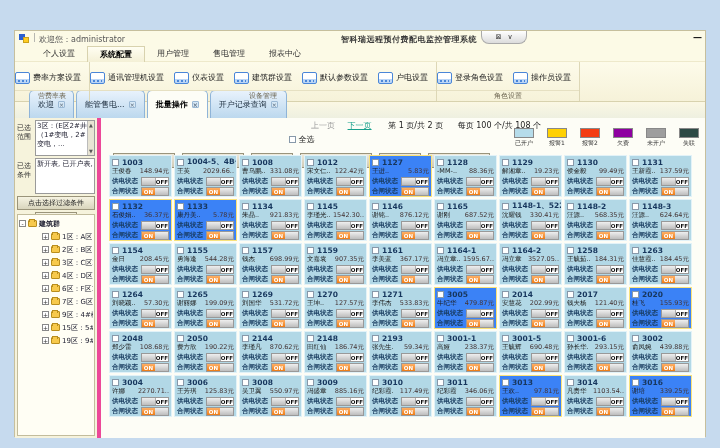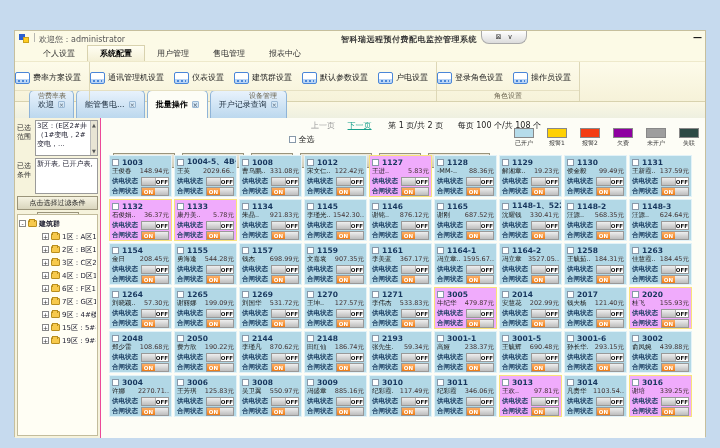--- a/index.html
+++ b/index.html
@@ -16,21 +16,21 @@
   .app-icon .sq2 { position:absolute; left:4px; top:3px; width:6px; height:6px; background:#ffcc22; border:1px solid #caa11a;}
   .tb-sep { position:absolute; left:18px; top:2px; color:#999; }
   .welcome { position:absolute; left:24px; top:3px; color:#555; }
   .sys-title { position:absolute; left:326px; top:3px; font-weight:bold; color:#3a3a3a; letter-spacing:0.5px; }
   .pill { position:absolute; left:466px; top:0; width:46px; height:13px; border:1px solid #aaa;
           border-top:none; border-radius:0 0 8px 8px; background:linear-gradient(#ffffff,#dcdcdc);
           display:flex; align-items:center; justify-content:center; gap:6px; font-size:7px; color:#333; }
   .minimize { position:absolute; right:3px; top:1px; font-weight:bold; font-size:9px; color:#111; cursor:default;}
 
   
-  .menu-row { display:flex; height:15px; padding-left:16px; align-items:flex-end; }
+  .menu-row { display:flex; height:15px; padding-left:16px; align-items:center; }
   .menu-tab { font-size:8px; color:#333; padding:2px 12px 2px 12px; cursor:default; }
   .menu-tab.active { font-weight:bold; color:#000; background:linear-gradient(#fffef2,#f4f0d6);
                      border:1px solid #d8d2ae; border-bottom:none; }
 
   
   .ribbon { height:41px; display:flex; border-top:1px solid #eee9cb; border-bottom:1px solid #d8d2ae;
             background:linear-gradient(#fdfbea,#f6f2d9); }
   .rgroup { position:relative; height:100%; padding:3px 8px 11px 0; border-right:1px solid #ddd7b6;
             display:flex; align-items:center; gap:10px;justify-content:flex-end; }
   .rgroup-label { position:absolute; bottom:0; left:0; right:0; text-align:center; font-size:7px;
@@ -48,21 +48,21 @@
             padding:8px 8px; border:1px solid #8fb4d8; border-bottom:none;
             border-radius:5px 5px 0 0; background:linear-gradient(#e8f2fc,#bcd8ee); cursor:default; }
   .doctab.active { background:#fdfdf6; font-weight:bold; color:#000; }
   .doctab .x { font-size:6px; color:#567; border:1px solid #9ab8d4; background:#d6e8f6;
                width:7px; height:7px; line-height:6px; text-align:center; border-radius:1px; }
 
   
   .content { display:flex; height:320px; }
 
   
-  .sidebar { width:86px; background:#f6f3dc; border-right:1px solid #ec4899; font-size:7px;
+  .sidebar { width:86px; background:#f6f3dc; border-right:4px solid #ec4899; font-size:7px;
              padding:2px; position:relative; }
   .side-row { display:flex; gap:2px; margin-bottom:2px; }
   .side-label { width:16px; color:#333; padding-top:4px; line-height:1.3; }
   .side-box { flex:1; background:#fff; border:1px solid #9a9a9a; height:36px; padding:1px;
               color:#223; line-height:1.25; overflow:hidden; position:relative; }
   .side-box .sb { position:absolute; right:0; top:0; bottom:0; width:7px; background:#e8e4d4;
                   border-left:1px solid #bbb; font-size:5px; color:#555; display:flex;
                   flex-direction:column; justify-content:space-between; align-items:center; padding:1px 0;}
   .side-btn { display:block; width:100%; height:14px; margin:2px 0; font-size:7px; color:#222;
               background:linear-gradient(#f6f3e2,#d9d5bd); border:1px solid #9a947a; cursor:default;
@@ -93,21 +93,21 @@
           background:linear-gradient(#efeadb,#cfcab6); border:1px solid #9a947c; cursor:default; }
 
   .legend { position:absolute; right:6px; top:10px; display:flex; gap:13px; }
   .litem { display:flex; flex-direction:column; align-items:center; gap:1px; }
   .lswatch { width:20px; height:10px; border:1px solid #888; }
   .llabel { font-size:6px; color:#333; white-space:nowrap; }
 
   .grid { position:absolute; left:8px; top:37px; display:grid;
           grid-template-columns:repeat(9,63px); grid-auto-rows:42px; gap:2px; }
   .card { background:#b2d8e6; border:1px solid #e2f2f8; padding:1px 2px; overflow:hidden; }
-  .card.alarm1 { background:#f0abfc; border-color:#f9e27a; }
+  .card.alarm1 { background:#3b82f6; border-color:#f9e27a; }
   .card-head { display:flex; align-items:center; gap:3px; height:10px; }
   .room { font-size:7.5px; font-weight:bold; color:#17365d; white-space:nowrap; }
   .line2 { display:flex; justify-content:space-between; height:9px; font-size:6.5px; color:#1a1a1a; }
   .line2 .balance { color:#433; }
   .status-row { display:flex; align-items:center; justify-content:space-between; height:10px; }
   .slabel { font-size:6.5px; font-weight:bold; color:#173a5e; white-space:nowrap; }
   .toggle { width:28px; height:9px; display:flex; border:1px solid #999; background:linear-gradient(#efefef,#bdbdbd); }
   .tseg { width:14px; height:100%; font-size:5.5px; font-weight:bold; text-align:center; line-height:8px; }
   .tseg.on  { background:linear-gradient(#ffb066,#ee7c15); color:#fff; }
   .tseg.off { background:#fff; color:#111; border-left:1px solid #aaa; }

